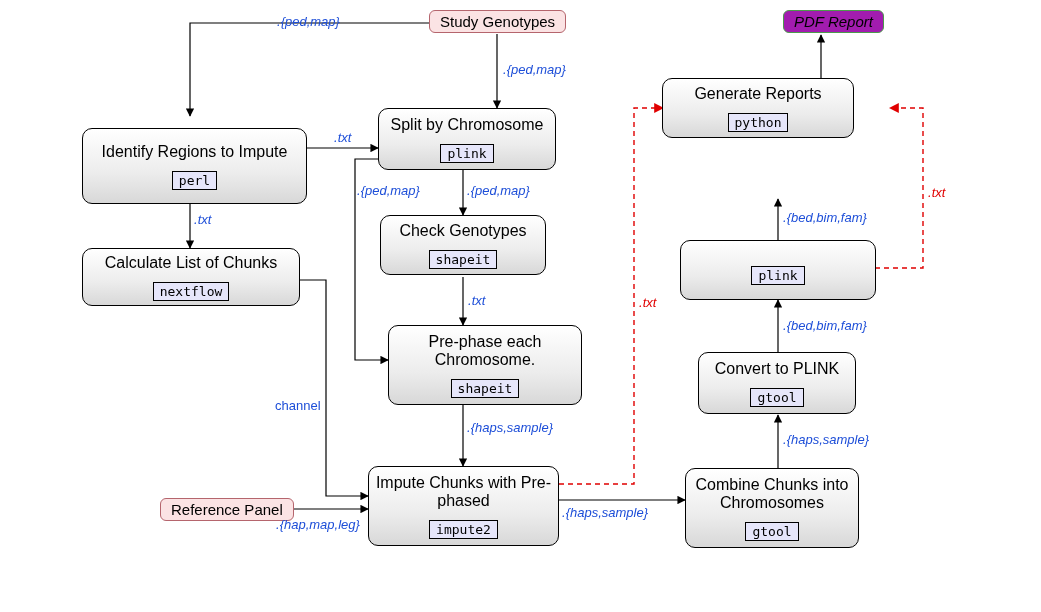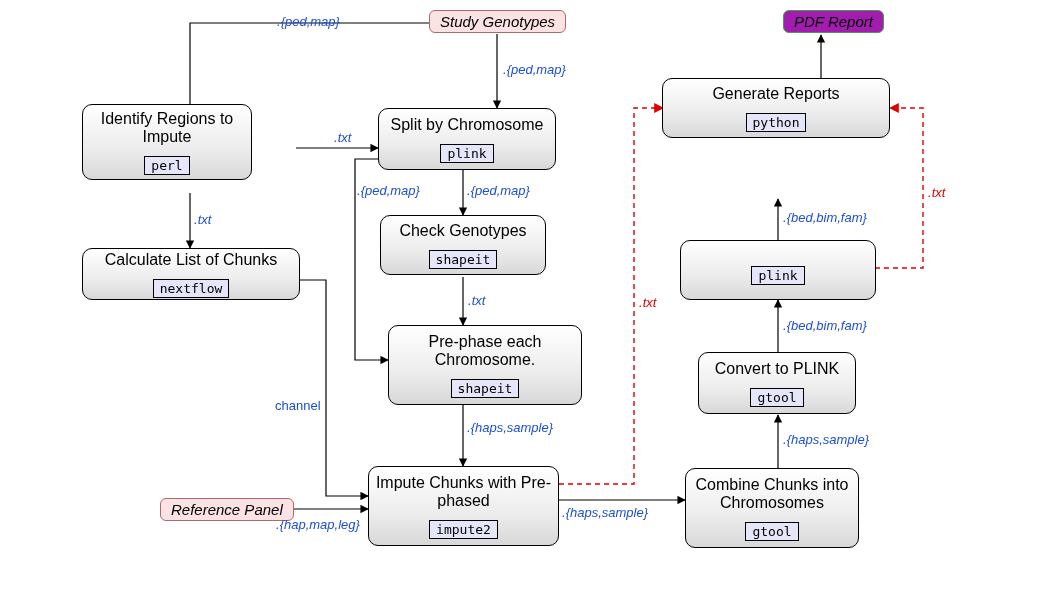--- a/index.html
+++ b/index.html
@@ -27,21 +27,20 @@
   margin-top:10px;
 }
 
 
 .io{
   position:absolute;
   border:1px solid #b5656d;
   background:#fbe3e4;
   border-radius:6px;
   padding:2px 10px;
-  font-style:italic;
   font-size:15px;
 }
 
 
 .out{
   position:absolute;
   border:1px solid #4c9a4c;
   background:#a21caf;
   border-radius:6px;
   padding:2px 10px;
@@ -113,26 +112,26 @@
 
     <path d="M559 484 L634 484 L634 108 L663 108" fill="none" stroke="#e00000" stroke-width="1.4" stroke-dasharray="5 4" marker-end="url(#ahR)"></path>
 
     <path d="M875 268 L923 268 L923 108 L890 108" fill="none" stroke="#e00000" stroke-width="1.4" stroke-dasharray="5 4" marker-end="url(#ahR)"></path>
   </svg>
 
   <div class="io" style="left:429px;top:10px"><span>Study Genotypes</span></div>
   <div class="io" style="left:160px;top:498px"><span>Reference Panel</span></div>
   <div class="out" style="left:783px;top:10px"><span>PDF Report</span></div>
 
-  <div class="node" style="left:82px;top:104px;width:170px;height:76px">
+  <div class="node" style="left:82px;top:128px;width:225px;height:76px">
     <div class="title">Identify Regions to Impute</div>
     <div class="tool">perl</div>
   </div>
 
-  <div class="node" style="left:82px;top:248px;width:218px;height:52px">
+  <div class="node" style="left:82px;top:248px;width:218px;height:58px">
     <div class="title">Calculate List of Chunks</div>
     <div class="tool">nextflow</div>
   </div>
 
   <div class="node stack" style="left:378px;top:108px;width:178px;height:62px">
     <div class="title">Split by Chromosome</div>
     <div class="tool">plink</div>
   </div>
 
   <div class="node stack" style="left:380px;top:215px;width:166px;height:60px">
@@ -157,21 +156,21 @@
 
   <div class="node stack" style="left:698px;top:352px;width:158px;height:62px">
     <div class="title">Convert to PLINK</div>
     <div class="tool">gtool</div>
   </div>
 
   <div class="node" style="left:680px;top:240px;width:196px;height:60px">
     <div class="tool">plink</div>
   </div>
 
-  <div class="node" style="left:662px;top:78px;width:228px;height:60px">
+  <div class="node" style="left:662px;top:78px;width:192px;height:60px">
     <div class="title">Generate Reports</div>
     <div class="tool">python</div>
   </div>
 
   <span class="elabel" style="left:277px;top:14px">.<span>{ped,map}</span></span>
   <span class="elabel" style="left:503px;top:62px">.<span>{ped,map}</span></span>
   <span class="elabel" style="left:194px;top:212px">.<span>txt</span></span>
   <span class="elabel" style="left:334px;top:130px">.<span>txt</span></span>
   <span class="elabel" style="left:357px;top:183px">.<span>{ped,map}</span></span>
   <span class="elabel" style="left:467px;top:183px">.<span>{ped,map}</span></span>

